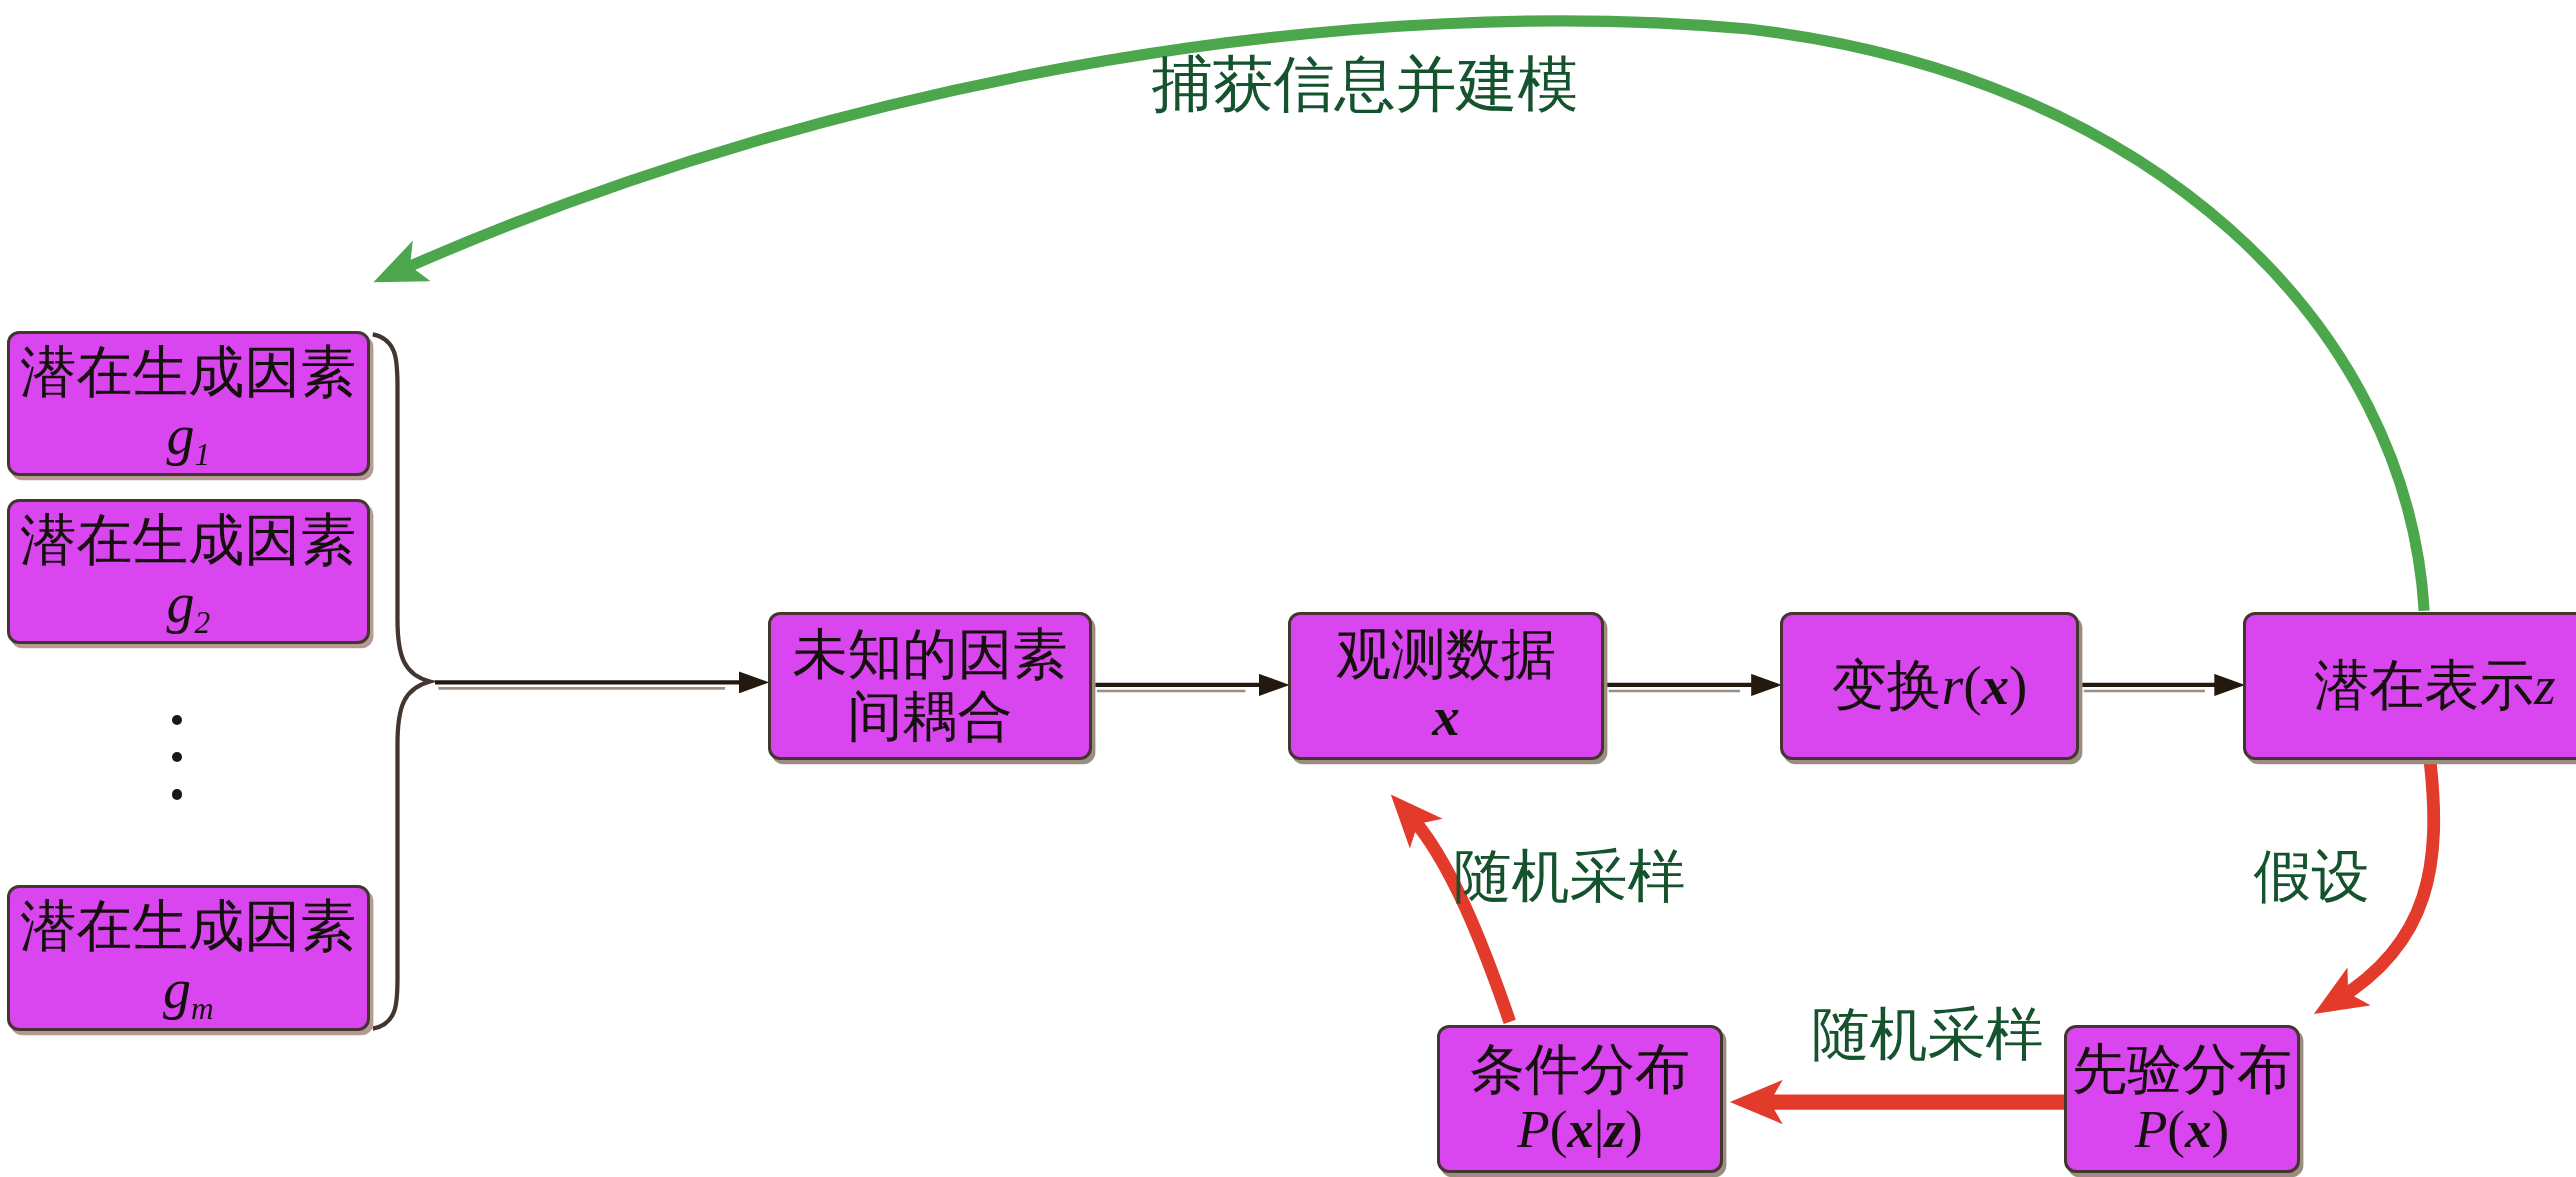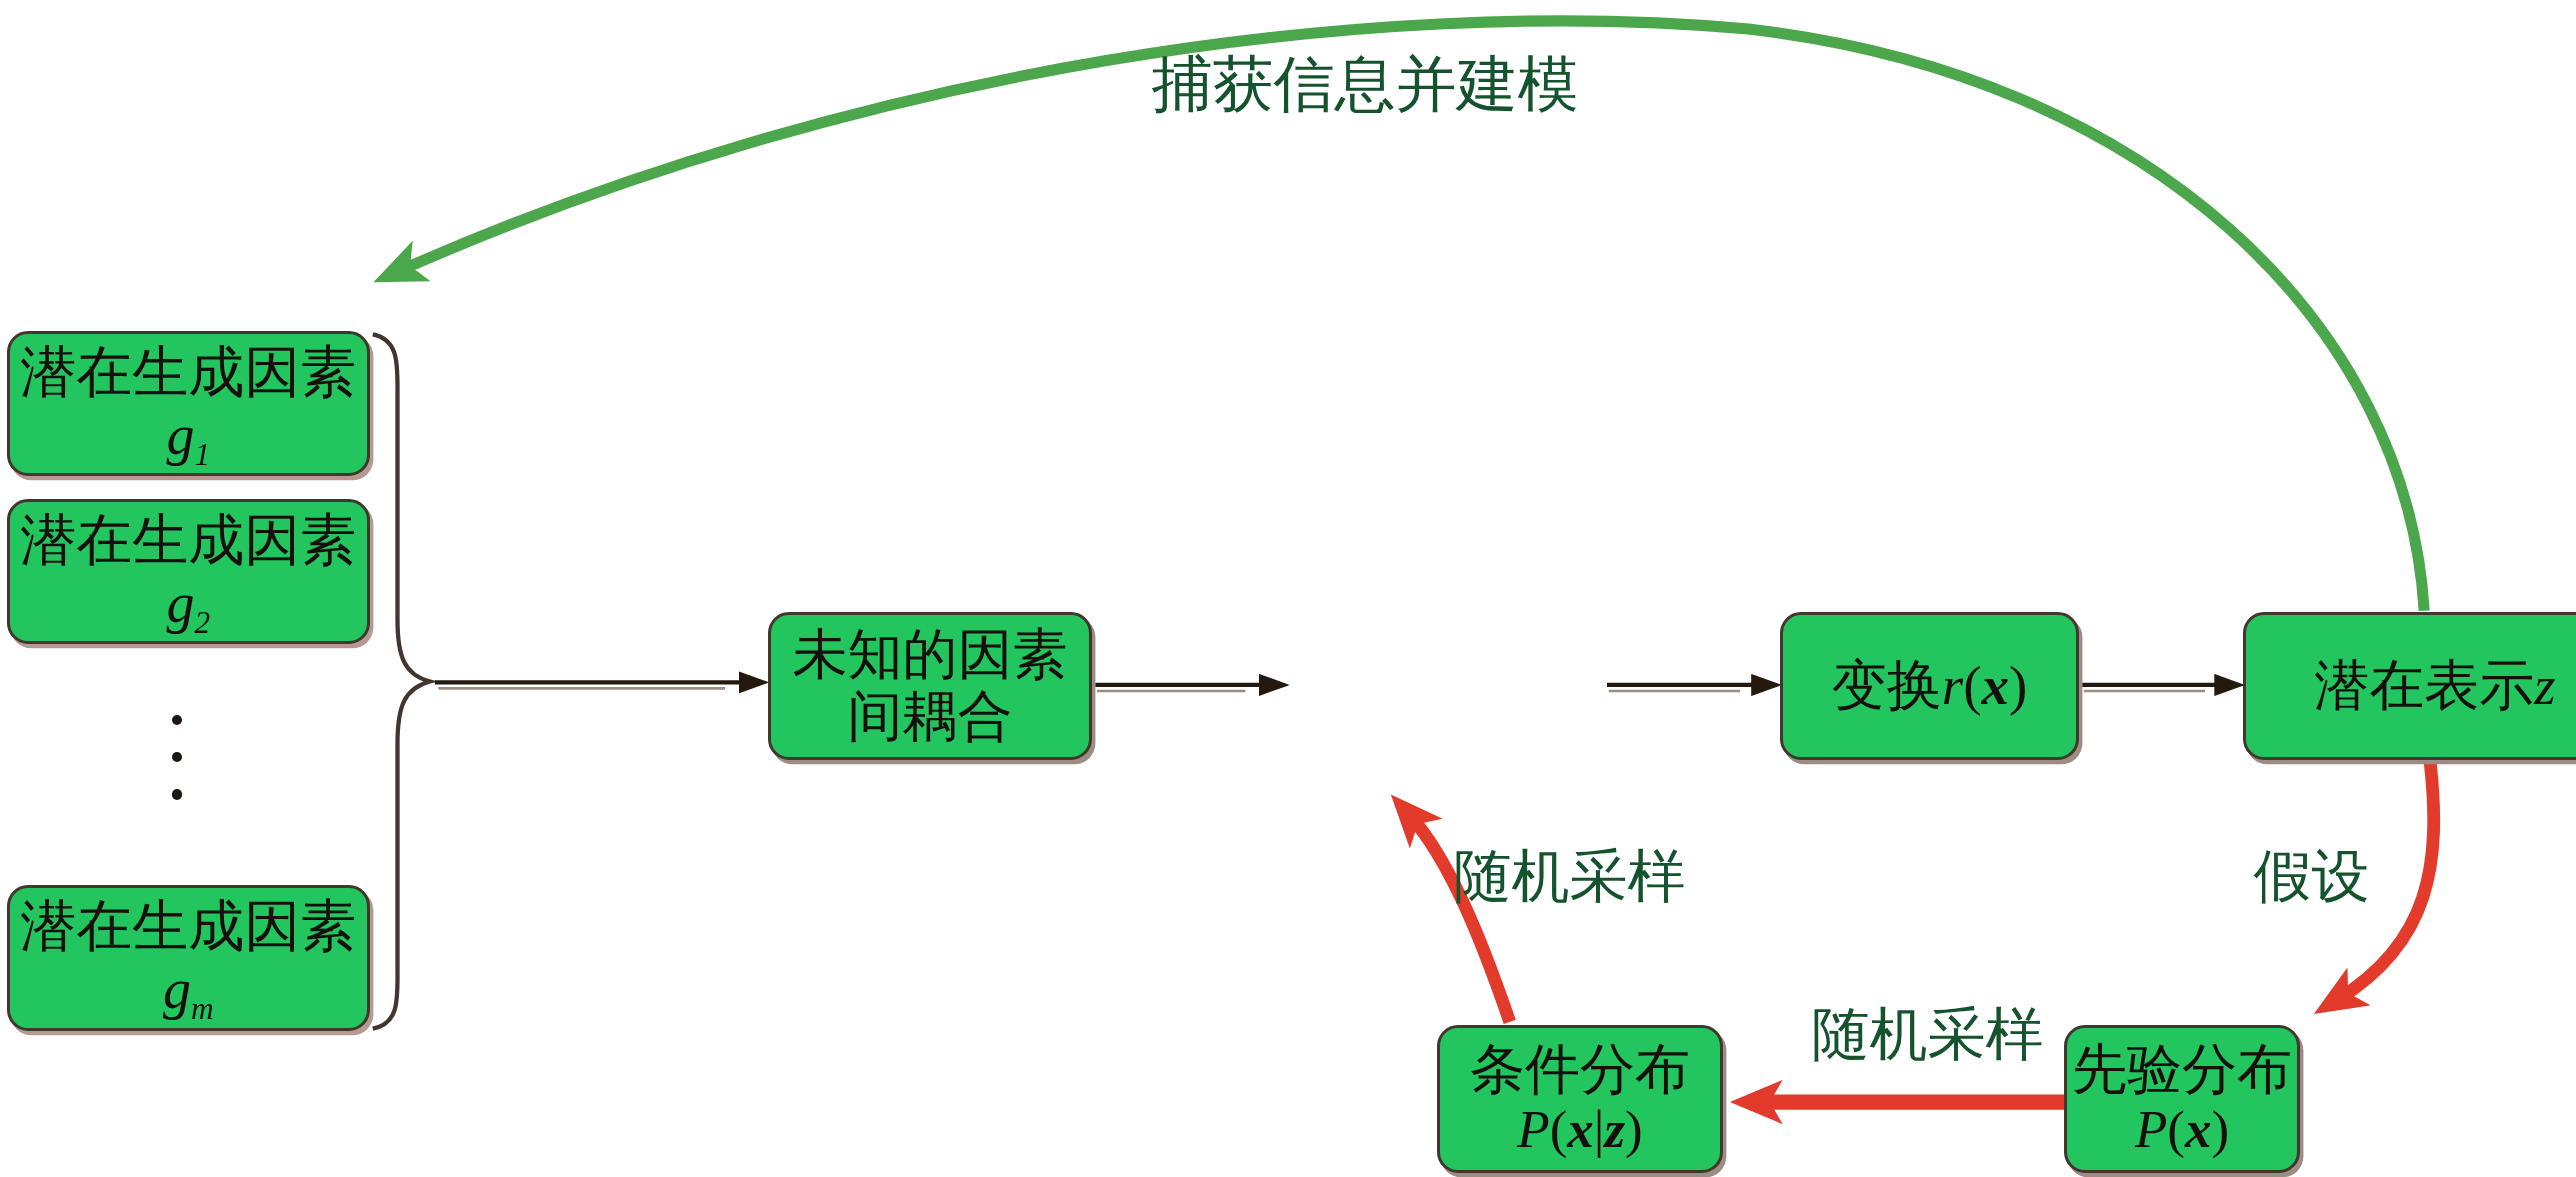--- a/index.html
+++ b/index.html
@@ -1,20 +1,20 @@
 <!DOCTYPE html>
 <html style="--green: #4CA64C; --red: #E23A2B; --box_border: #42362E; --shadow: #9C8D83;font-size:13.6px"><head>
 <meta charset="utf-8">
 <style>
   html,body{margin:0;padding:0;background:#ffffff;}
   body{font-family:"Liberation Serif","DejaVu Serif",serif;}
   .stage{position:relative;width:2576px;height:1178px;background:#fff;overflow:hidden;}
   .wires{position:absolute;left:0;top:0;z-index:1;}
-  .bx{position:absolute;box-sizing:border-box;background:#22c55e;
-      border:3.4px solid var(--box_border,#42362E);border-radius:21px;
+  .bx{position:absolute;box-sizing:border-box;background:#d946ef;
+      border:3.4px solid var(--box_border,#42362E);border-radius:12px;
       box-shadow:3.4px 4.3px 0 var(--shadow,#9C8D83);
       display:flex;flex-direction:column;align-items:center;justify-content:center;
       font-size:55px;line-height:1.12;color:#15100d;text-align:center;z-index:2;}
   .bx.leftbx{font-size:56px;box-shadow:3.4px 4.3px 0 #B59A92;}
   .lbl{position:absolute;font-size:58px;color:#14532d;text-align:center;line-height:1.05;z-index:2;}
   .toplbl{font-size:61px;}
   .it{font-style:italic;}
   .bi{font-style:italic;font-weight:bold;}
   sub.vs{font-size:0.56em;font-style:italic;line-height:0;vertical-align:-0.35em;}
   .mathline{font-size:53px;}
@@ -88,20 +88,24 @@
 
   <div class="bx" style="left:768px;top:612px;width:324px;height:148px;">
     <div>未知的因素</div>
     <div>间耦合</div>
   </div>
 
   <div class="bx leftbx" style="left:6.8px;top:885px;width:363px;height:146px;">
     <div><span>潜在生成因素</span><span class="it">g</span><sub class="vs">m</sub></div>
   </div>
 
+  <div class="bx" style="left:1288px;top:612px;width:316px;height:148px;">
+    <div>观测数据</div>
+    <div class="bi">x</div>
+  </div>
 
   <div class="bx" style="left:1780px;top:612px;width:299px;height:148px;">
     <div><span>变换</span><span class="it">r</span><span>(</span><span class="bi">x</span><span>)</span></div>
   </div>
 
   <div class="bx" style="left:2243px;top:612px;width:384px;height:148px;">
     <div><span>潜在表示</span><span class="it">z</span></div>
   </div>
 
   <div class="bx" style="left:1437px;top:1025px;width:286px;height:148px;">

